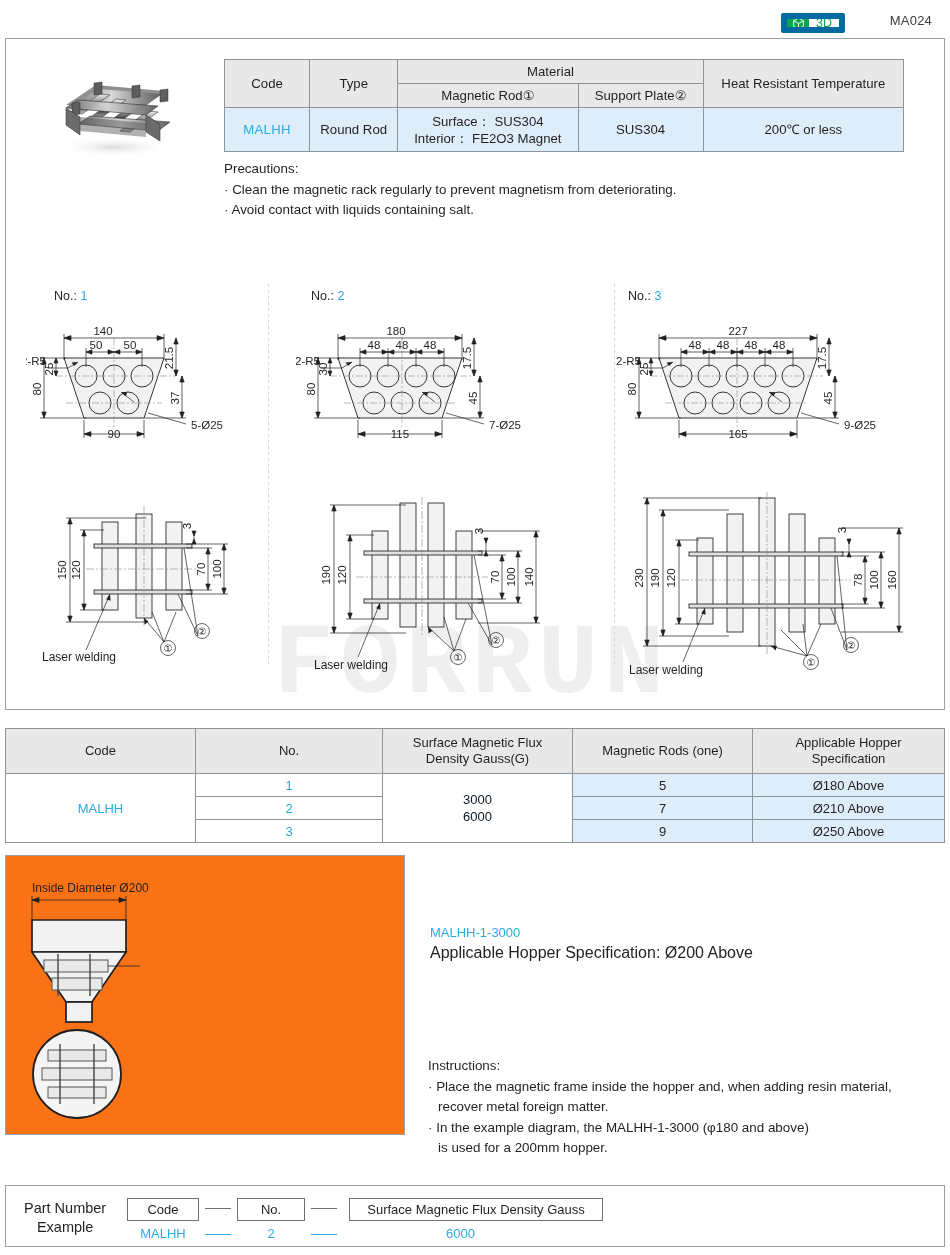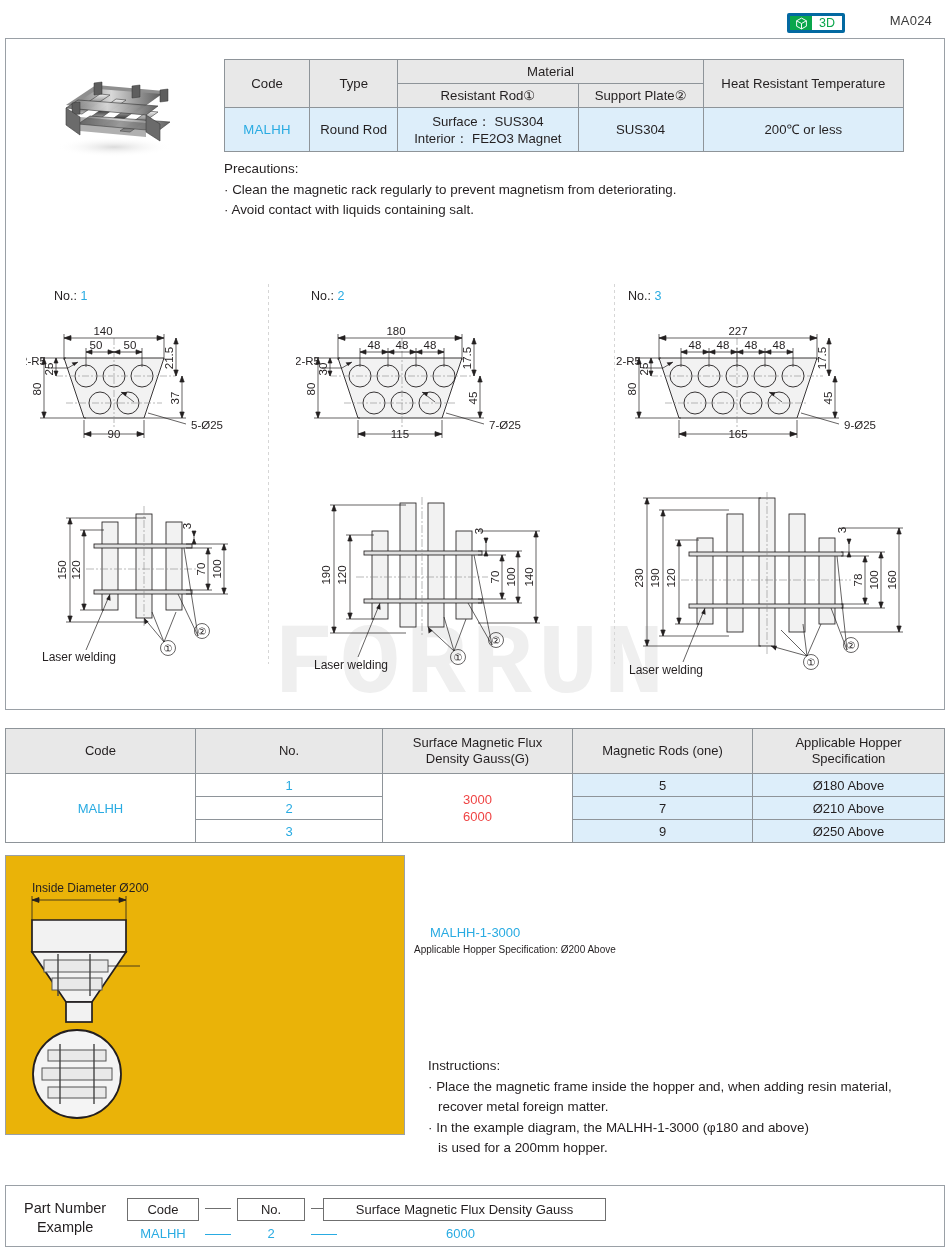--- a/index.html
+++ b/index.html
@@ -9,21 +9,21 @@
     background:#ffffff;
     font-family:"Liberation Sans", sans-serif;
     color:#231f20;
     overflow:hidden;
   }
   
   .topbar { position:absolute; left:0; top:0; width:950px; height:40px; }
   .badge3d {
     position:absolute; right:105px; top:13px;
     display:flex; align-items:center; height:20px;
-    border:3px solid #0369a1; border-radius:2px; overflow:hidden;
+    border:6px solid #0369a1; border-radius:2px; overflow:hidden;
   }
   .badge3d .cube { width:22px; height:18px; background:#0aa64b; display:flex; align-items:center; justify-content:center; }
   .badge3d .lbl { padding:0 7px; font-size:12.5px; color:#0aa64b; background:#fff; line-height:18px; }
   .pgcode { position:absolute; right:18px; top:13px; font-size:13px; color:#3b3b3b; letter-spacing:.2px; }
 
   
   .frame {
     position:absolute; left:5px; top:38px; width:940px; height:672px;
     border:1px solid #9aa0a6; background:#fff;
   }
@@ -59,27 +59,27 @@
         color:#efefef; letter-spacing:6px; font-family:Liberation Mono, monospace; user-select:none; }
 
   
   .spec-wrap { position:absolute; left:5px; top:728px; width:940px; }
   .spec-table { width:940px; border-collapse:collapse; font-size:13px; }
   .spec-table th, .spec-table td { border:1px solid #8e9499; text-align:center; font-weight:normal; }
   .spec-table thead th { background:#e8e8e8; height:45px; line-height:16px; padding:2px; }
   .spec-table td { height:23px; background:#fff; }
   .td-code { color:#29abe2; font-weight:bold; }
   .td-no { color:#29abe2; }
-  .td-gauss { color:#ef4444; line-height:17px; }
+  .td-gauss { color:#0f172a; line-height:17px; }
   .td-blue { background:#ddeefa !important; }
 
   
-  .ex-box { position:absolute; left:5px; top:855px; width:400px; height:280px; border:1px solid #9aa0a6; background:#eab308; }
+  .ex-box { position:absolute; left:5px; top:855px; width:400px; height:280px; border:1px solid #9aa0a6; background:#f97316; }
   .ex-caption1 { position:absolute; left:430px; top:925px; font-size:13px; color:#29abe2; }
-  .ex-caption2 { position:absolute; left:414px; top:944px; font-size:10px; }
+  .ex-caption2 { position:absolute; left:430px; top:944px; font-size:16px; }
 
   .instructions { position:absolute; left:428px; top:1056px; width:500px; font-size:13.4px; line-height:20.5px; }
 
   
   .pn-box { position:absolute; left:5px; top:1185px; width:940px; height:62px; border:1px solid #9aa0a6; background:#fff; }
   .pn-title { position:absolute; left:18px; top:13px; font-size:14.5px; line-height:19px;text-align:center; }
   .pn-cell { position:absolute; top:12px; border:1px solid #6f6f6f; height:23px;
              display:flex; align-items:center; justify-content:center; font-size:13px; background:#fff; }
   .pn-val { position:absolute; top:40px; font-size:13px; color:#29abe2; text-align:center; }
   .pn-dash { position:absolute; top:22px; width:26px; height:1px; background:#6f6f6f; }
@@ -162,21 +162,21 @@
 
   <table class="hdr-table">
     <thead>
       <tr>
         <th rowspan="2" style="width:85px">Code</th>
         <th rowspan="2" style="width:88px">Type</th>
         <th colspan="2">Material</th>
         <th rowspan="2" style="width:200px">Heat Resistant Temperature</th>
       </tr>
       <tr>
-        <th style="width:180px">Resistant Rod①</th>
+        <th style="width:180px">Magnetic Rod①</th>
         <th style="width:125px">Support Plate②</th>
       </tr>
     </thead>
     <tbody>
       <tr>
         <td class="code-cell">MALHH</td>
         <td>Round Rod</td>
         <td>
           <span>Surface： SUS304</span><br>
           <span>Interior： FE2O3 Magnet</span>
@@ -805,20 +805,20 @@
 <div class="pn-box">
   <div class="pn-title">
     <div>Part Number</div>
     <div>Example</div>
   </div>
 
   <div class="pn-cell" style="left:121px; width:72px;">Code</div>
   <div class="pn-dash" style="left:199px;"></div>
   <div class="pn-cell" style="left:231px; width:68px;">No.</div>
   <div class="pn-dash" style="left:305px;"></div>
-  <div class="pn-cell" style="left:317px; width:283px;">Surface Magnetic Flux Density Gauss</div>
+  <div class="pn-cell" style="left:343px; width:254px;">Surface Magnetic Flux Density Gauss</div>
 
   <div class="pn-val" style="left:121px; width:72px;">MALHH</div>
   <div class="pn-dash-b" style="left:199px;"></div>
   <div class="pn-val" style="left:231px; width:68px;">2</div>
   <div class="pn-dash-b" style="left:305px;"></div>
   <div class="pn-val" style="left:337px; width:235px;">6000</div>
 </div>
 
 </body></html>

